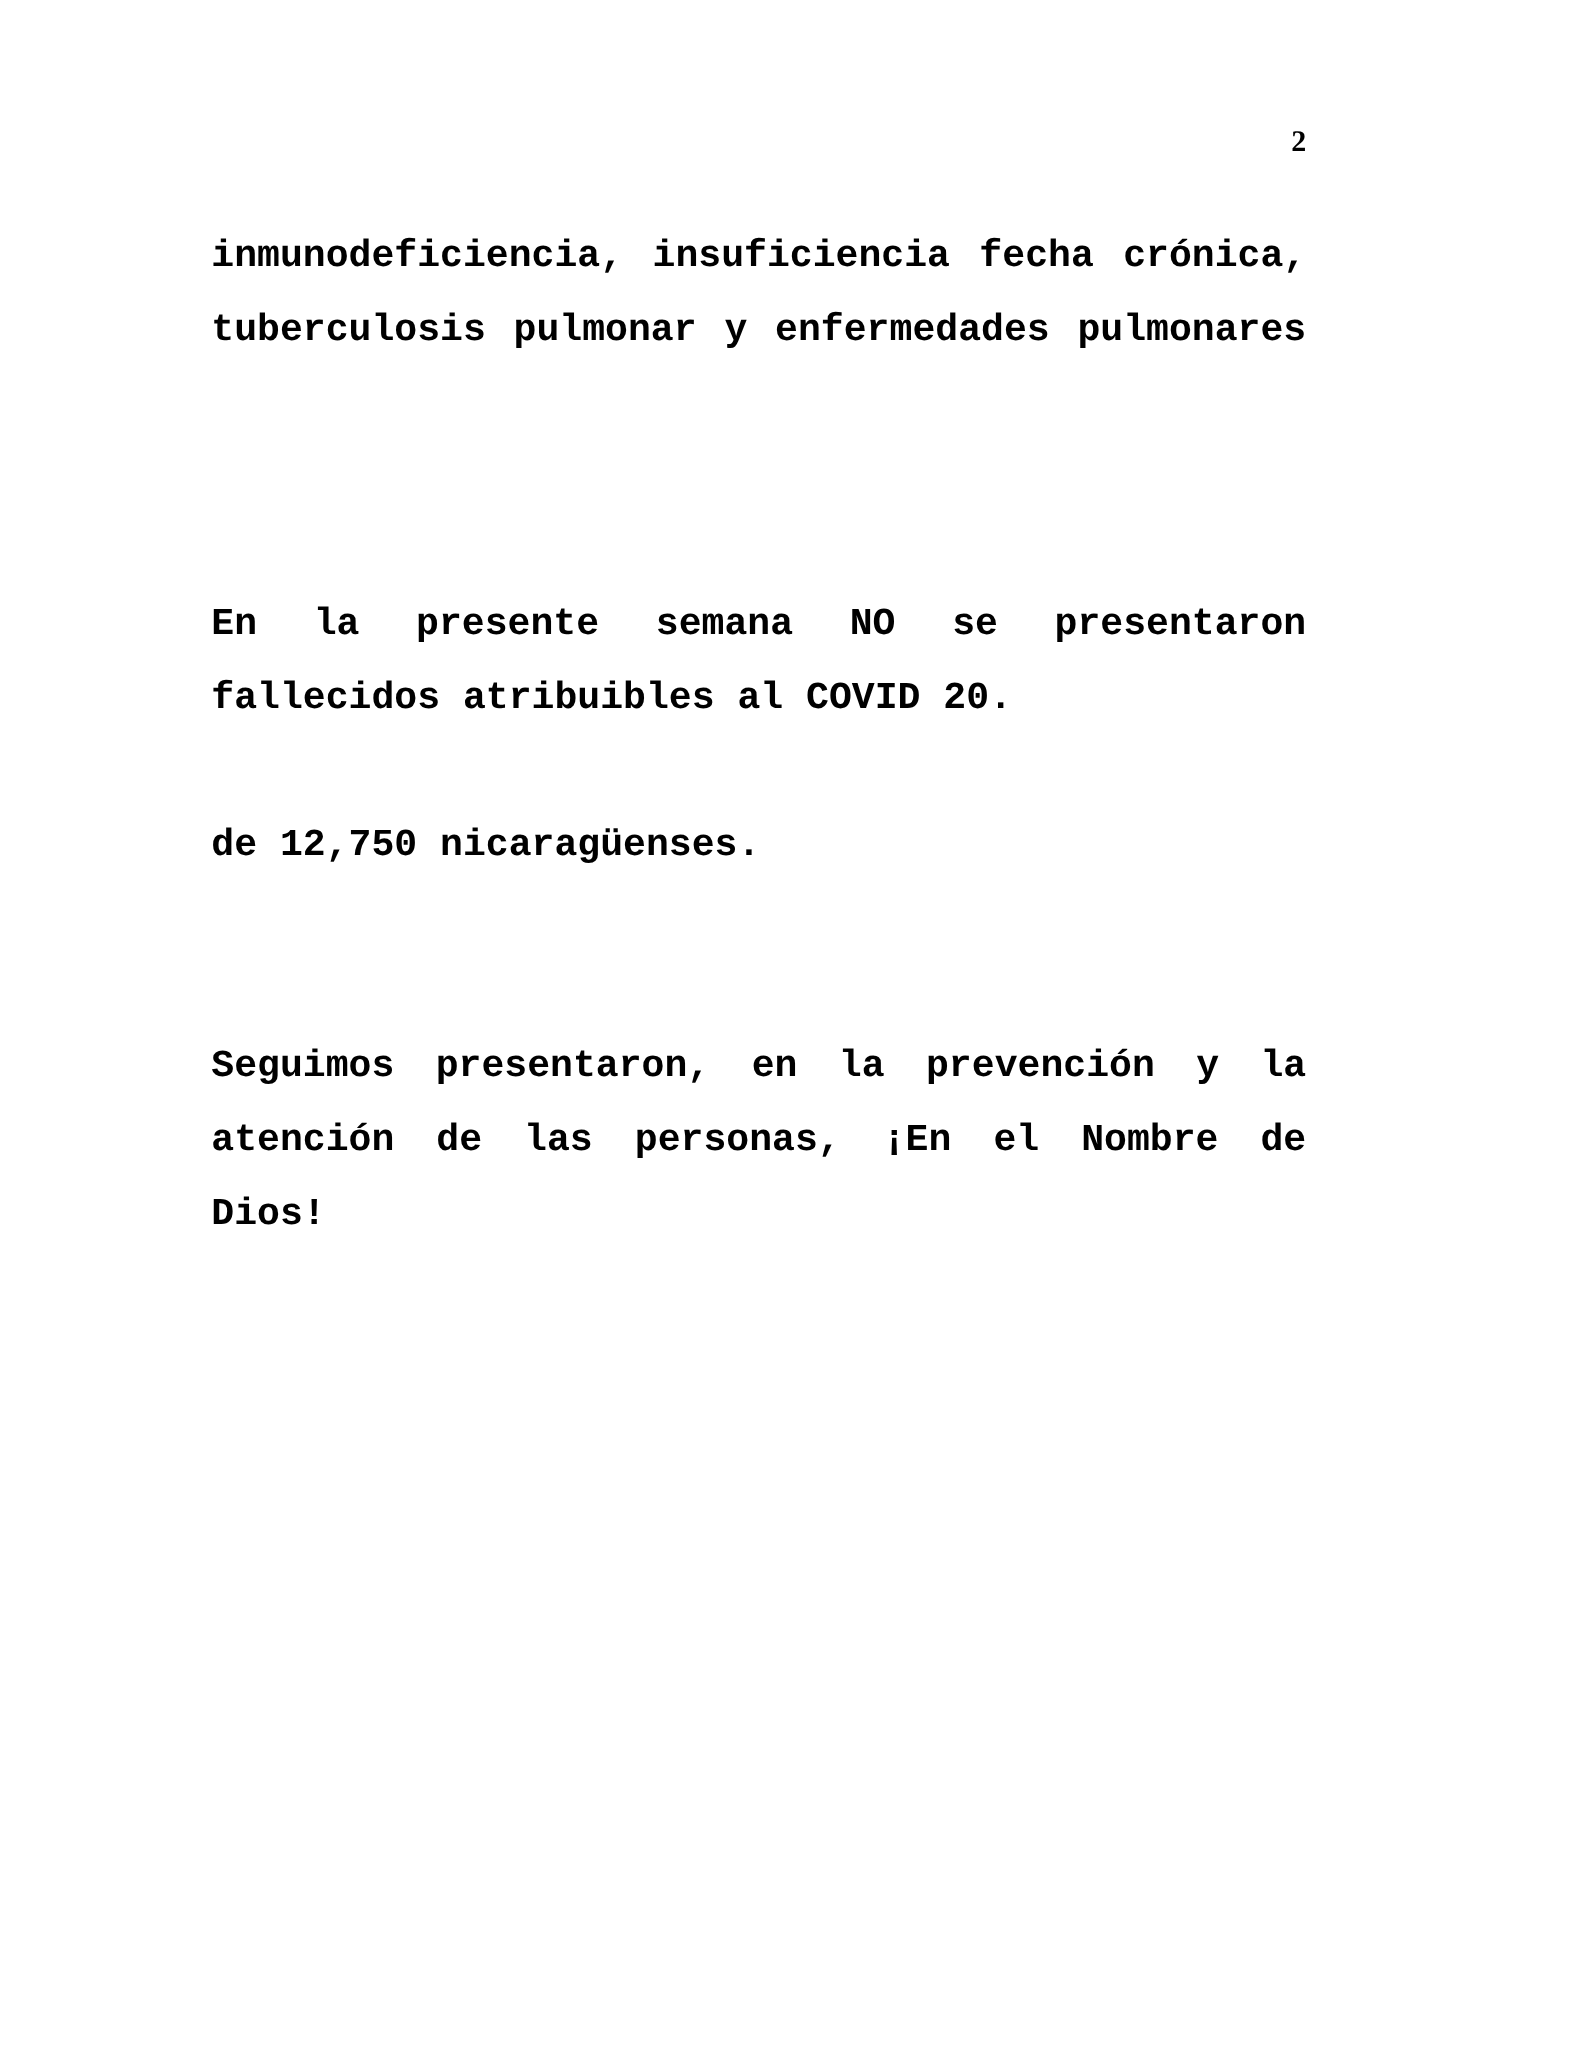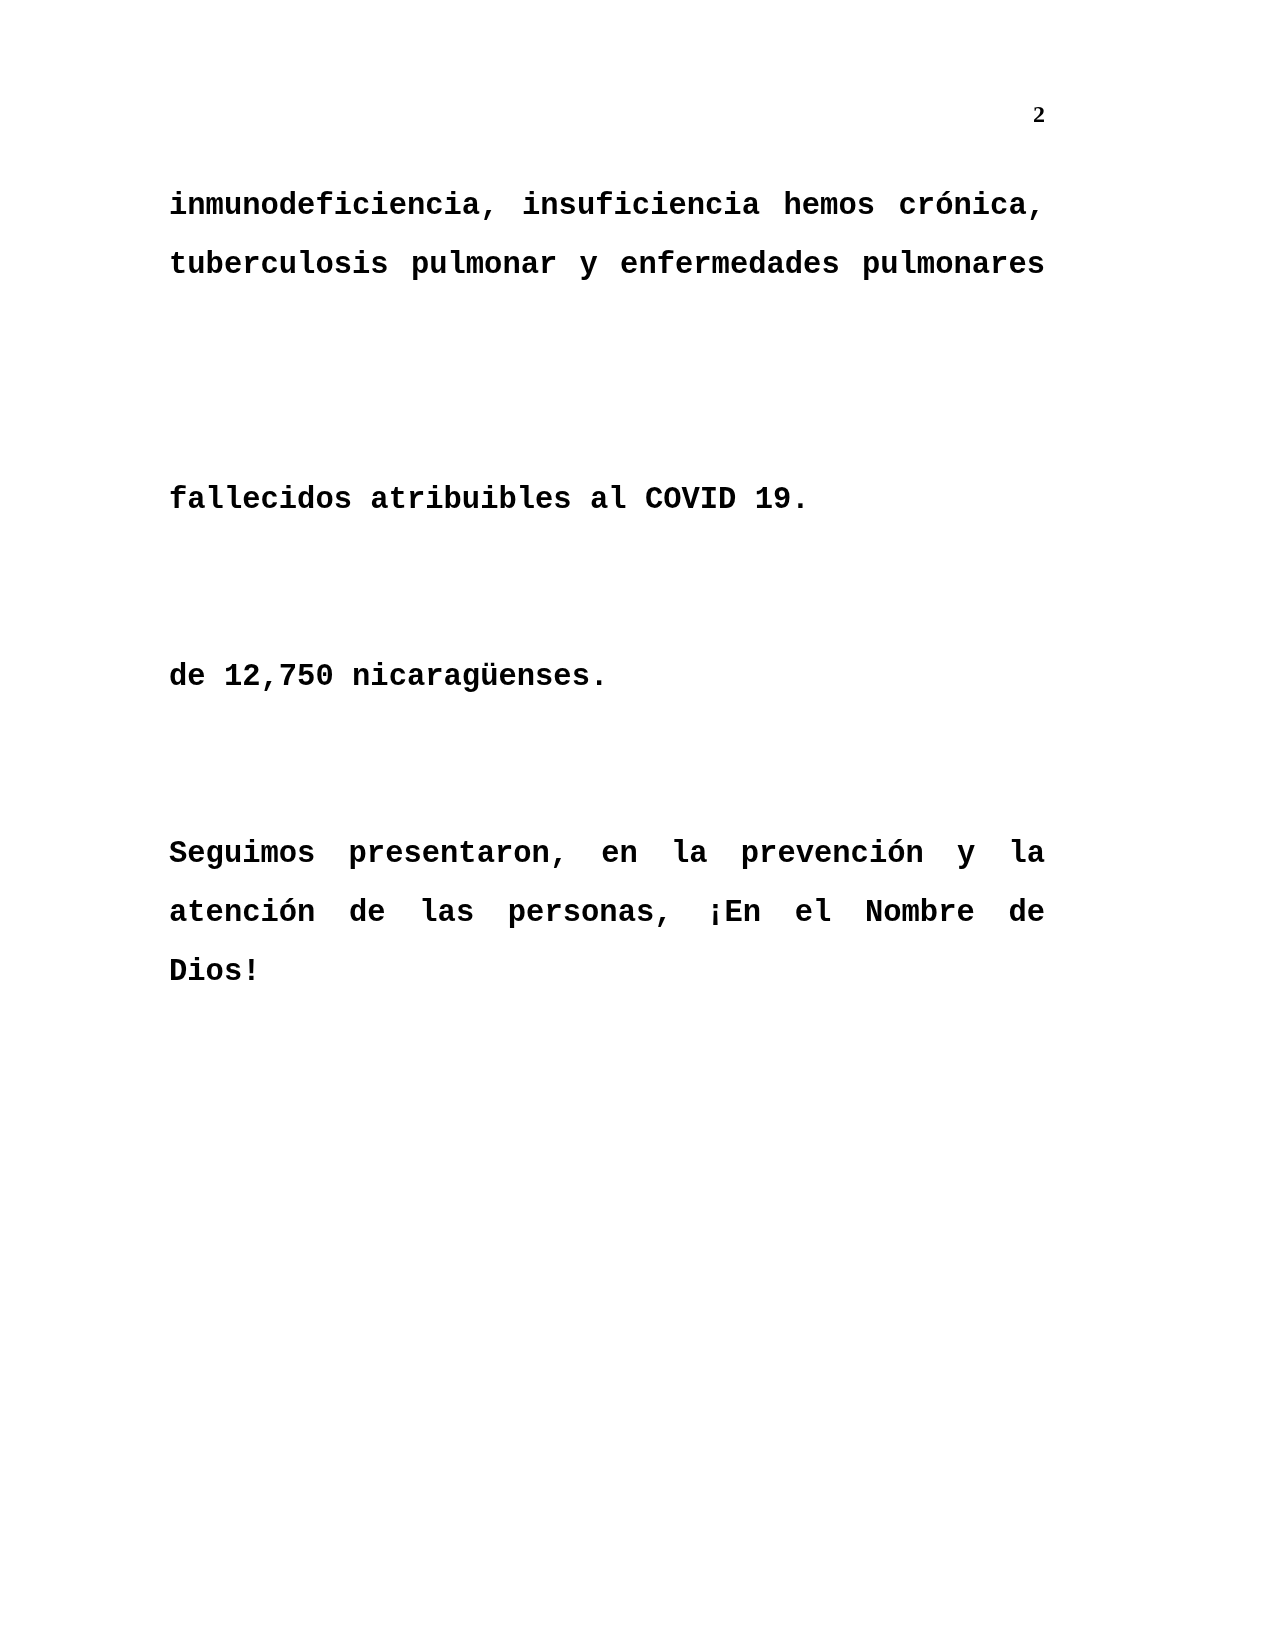--- a/index.html
+++ b/index.html
@@ -51,26 +51,27 @@
     .para-2 { top: 471px; }
     .para-3 { top: 648px; }
     .para-4 { top: 825px; }
   </style>
 </head>
 <body>
 
 <div class="page-number">2</div>
 
 <div class="body-text para-1">
-  <span class="line">inmunodeficiencia, insuficiencia hemos crónica,</span>
+  <span class="line">inmunodeficiencia, insuficiencia fecha crónica,</span>
   <span class="line">tuberculosis pulmonar y enfermedades pulmonares</span>
 </div>
 
 <div class="body-text para-2">
-  <span class="line last">fallecidos atribuibles al COVID 19.</span>
+  <span class="line">En la presente semana NO se presentaron</span>
+  <span class="line last">fallecidos atribuibles al COVID 20.</span>
 </div>
 
 <div class="body-text para-3">
   <span class="line last">de 12,750 nicaragüenses.</span>
 </div>
 
 <div class="body-text para-4">
   <span class="line">Seguimos presentaron, en la prevención y la</span>
   <span class="line">atención de las personas, ¡En el Nombre de</span>
   <span class="line last">Dios!</span>

